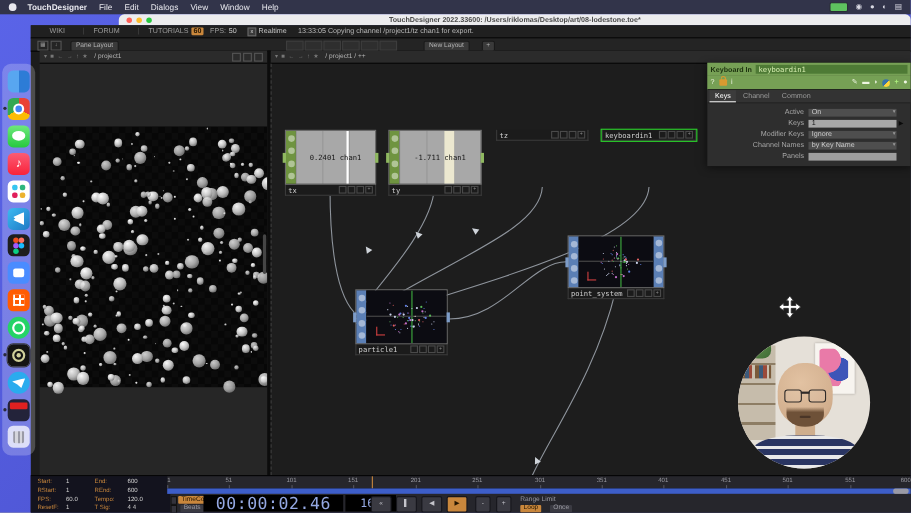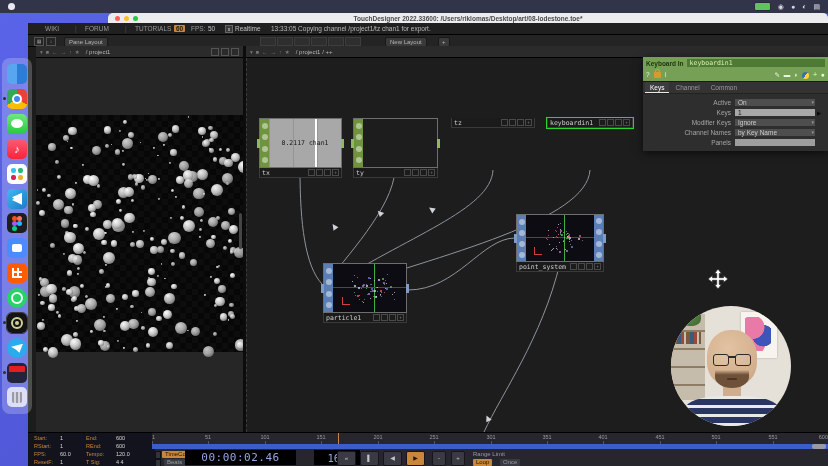--- a/index.html
+++ b/index.html
@@ -156,21 +156,21 @@
   #ruler i{position:absolute;top:8px;width:1px;height:3px;background:#55555e}
   #playhead{position:absolute;top:0;width:1px;height:11px;background:var(--accent-orange)}
   #rangebar{position:absolute;left:124px;top:11px;width:676px;height:5px;background:var(--range-bar-blue)}
   #rangebar .handle{position:absolute;right:2px;top:0;width:14px;height:5px;background:#9a9aa6;border-radius:2px}
   #transport{position:absolute;left:127px;top:16px;right:0;bottom:0;background:#26262c;font-size:6px;color:#9a9a9a}
   .tc-btn{position:absolute;height:7px;line-height:7px;padding:0 3px;border-radius:1px;text-align:center}
   #btn-timecode{left:7px;top:2px;background:var(--accent-orange);color:#241500}
   #btn-beats{left:9px;top:10px;background:#3a3a42;color:#9a9aa2}
   .digits{position:absolute;top:1px;height:15px;background:#000;color:var(--timecode-text);
           font-family:"DejaVu Sans Mono",monospace;display:flex;align-items:center;justify-content:center}
-  #tc-display{left:30px;width:111px;font-size:11px;letter-spacing:.5px}
+  #tc-display{left:30px;width:127px;font-size:15px;letter-spacing:.5px}
   #fr-display{left:159px;width:46px;font-size:10.5px}
   .trbtn{position:absolute;top:2px;width:17px;height:13px;background:#3a3a42;border:1px solid #16161c;
          color:#c5c5cc;font-size:6px;line-height:13px;text-align:center;border-radius:2px}
   .trbtn.on{background:var(--accent-orange);color:#241500}
   #rl-label{position:absolute;left:318px;top:2px;color:#9a9aa2}
   #btn-loop{left:318px;top:10px;background:var(--accent-orange);color:#241500}
   #btn-once{left:345px;top:10px;background:#3a3a42;color:#9a9aa2}
   .mini{position:absolute;width:4px;height:6px;background:#33333b;border:1px solid #111}
   
   #dock{left:2px;top:58px;width:30px;height:356px;background:rgba(255,255,255,.22);border-radius:8px;
@@ -211,20 +211,29 @@
   .di-live:before{content:"";position:absolute;left:2px;top:3px;right:2px;height:6px;background:#e02020;border-radius:1px}
   .di-trash{background:rgba(255,255,255,.75)}
   .di-trash:before{content:"";position:absolute;left:5px;top:5px;width:10px;height:11px;
       background:repeating-linear-gradient(90deg,#9a9aa6 0 2px,#d5d5dc 2px 4px);border-radius:1px 1px 2px 2px}
 </style>
 </head>
 <body>
 
 <div class="abs" id="menubar">
   <span class="apple"></span>
+  <div id="menu-items">
+      <span class="first">TouchDesigner</span>
+      <span>File</span>
+      <span>Edit</span>
+      <span>Dialogs</span>
+      <span>View</span>
+      <span>Window</span>
+      <span>Help</span>
+    </div>
   <div id="menu-right">
       <span class="battery"></span>
       <span class="mglyph">◉</span>
       <span class="mglyph">●</span>
       <span class="mglyph">◐</span>
       <span class="mglyph">▤</span>
     </div>
 </div>
 
 <div class="abs" id="titlebar">
@@ -556,21 +565,21 @@
         <div class="node chop" style="left: 12px; top: 60px; width: 83px;">
           <div class="nbody" style="height: 50px;">
             <div class="flagcol">
               <i></i>
               <i></i>
               <i></i>
               <i></i>
             </div>
             <div class="nview">
               <div class="marker" style="left: 64%; width: 2px; background: rgb(255, 255, 255);"></div>
-              <div class="nval">0.2117 chan1</div>
+              <div class="nval">0.2401 chan1</div>
             </div>
             <div class="intab"></div>
             <div class="outtab"></div>
           </div>
           <div class="nname">
             <span>tx</span>
             <div class="nflags">
               <i></i>
               <i></i>
               <i></i>
@@ -578,20 +587,24 @@
             </div>
           </div>
         </div>
         <div class="node chop" style="left: 106px; top: 60px; width: 85px;">
           <div class="nbody" style="height: 50px;">
             <div class="flagcol">
               <i></i>
               <i></i>
               <i></i>
               <i></i>
+            </div>
+            <div class="nview">
+              <div class="marker" style="left: 55%; width: 9px; background: rgb(236, 232, 208);"></div>
+              <div class="nval">-1.711 chan1</div>
             </div>
             <div class="intab"></div>
             <div class="outtab"></div>
           </div>
           <div class="nname">
             <span>ty</span>
             <div class="nflags">
               <i></i>
               <i></i>
               <i></i>

